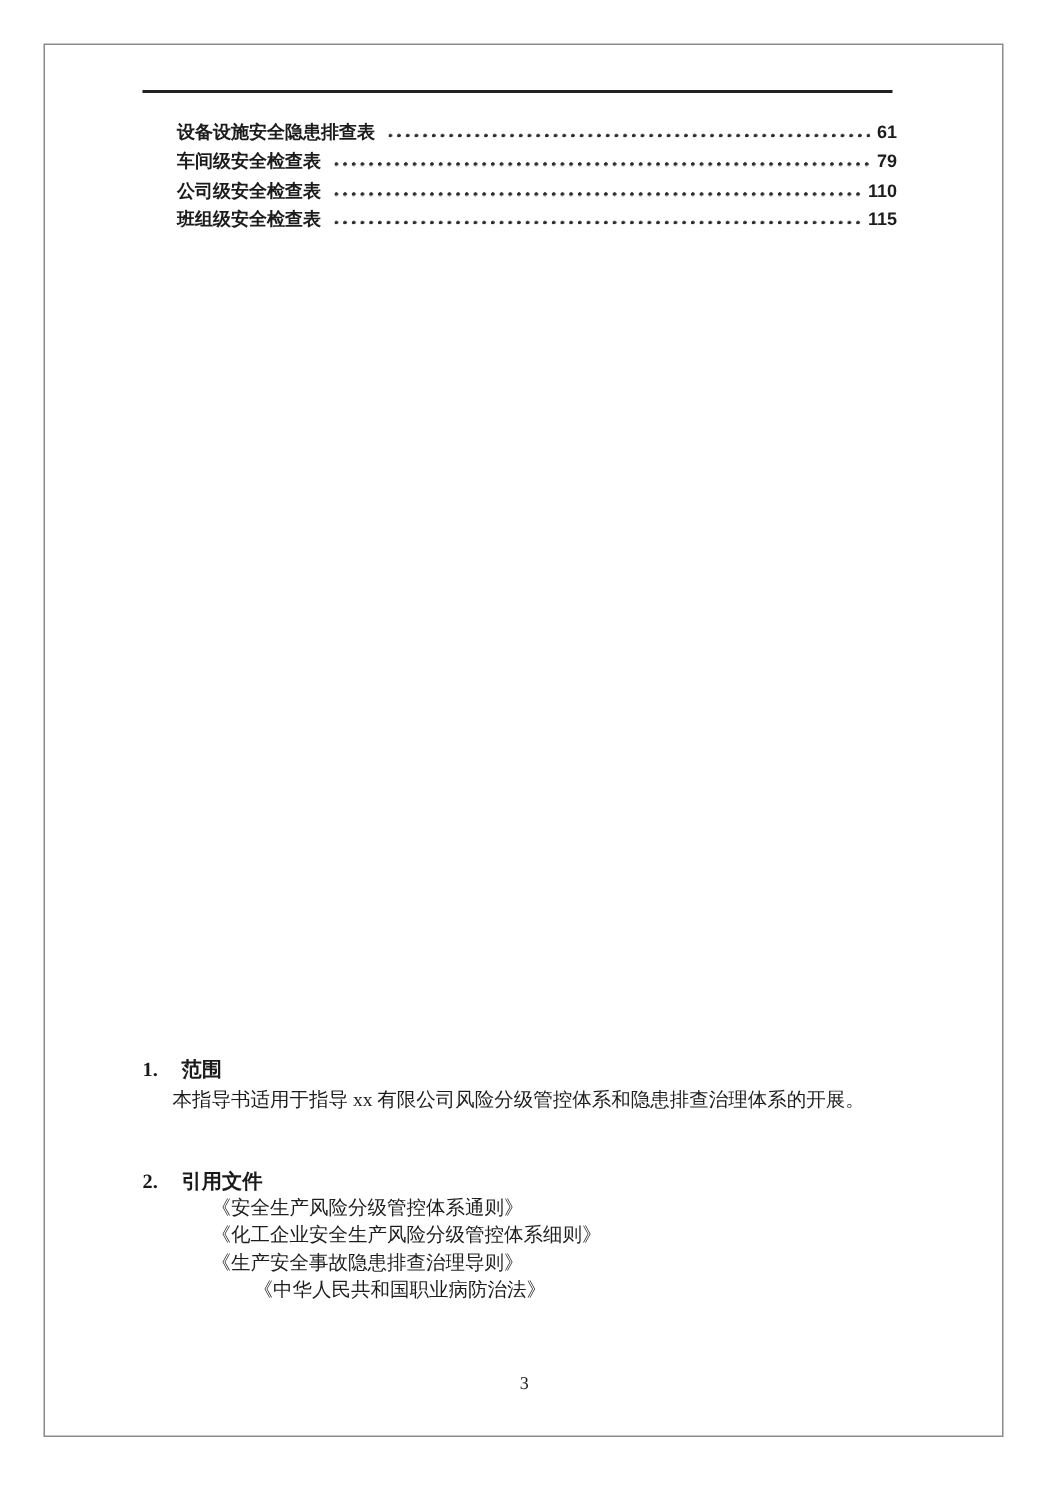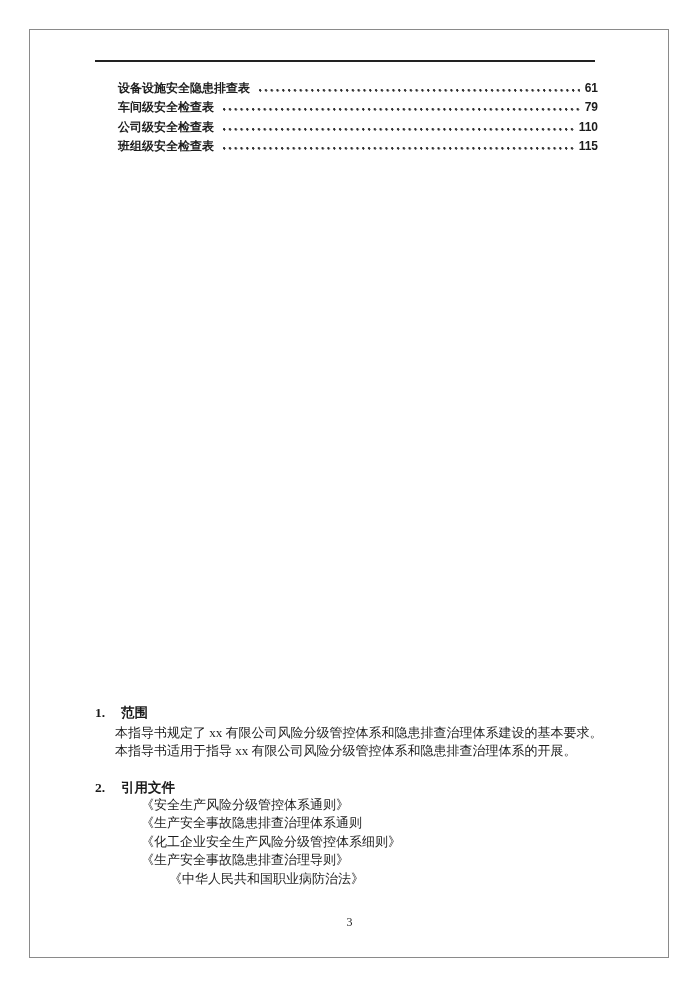--- a/index.html
+++ b/index.html
@@ -157,32 +157,30 @@
       <span class="toc-page">115</span>
     </div>
   </div>
 
   <div class="sec-heading" id="sec1-heading">
     <span class="sec-num">1.</span>
     <span class="sec-title">范围</span>
   </div>
 
   <div class="paragraphs">
-    <div class="para">本指导书规定了 xx 有限公司风险分级管控体系和隐患排查治理体系建设的基本要求。</div>
     <div class="para">本指导书适用于指导 xx 有限公司风险分级管控体系和隐患排查治理体系的开展。</div>
   </div>
 
   <div class="sec-heading" id="sec2-heading">
     <span class="sec-num">2.</span>
     <span class="sec-title">引用文件</span>
   </div>
 
   <div class="refs">
     <div class="ref">《安全生产风险分级管控体系通则》</div>
-    <div class="ref">《生产安全事故隐患排查治理体系通则</div>
     <div class="ref">《化工企业安全生产风险分级管控体系细则》</div>
     <div class="ref">《生产安全事故隐患排查治理导则》</div>
     <div class="ref indent">《中华人民共和国职业病防治法》</div>
   </div>
 
   <div class="footer">3</div>
 
 </div>
 
 </body></html>

